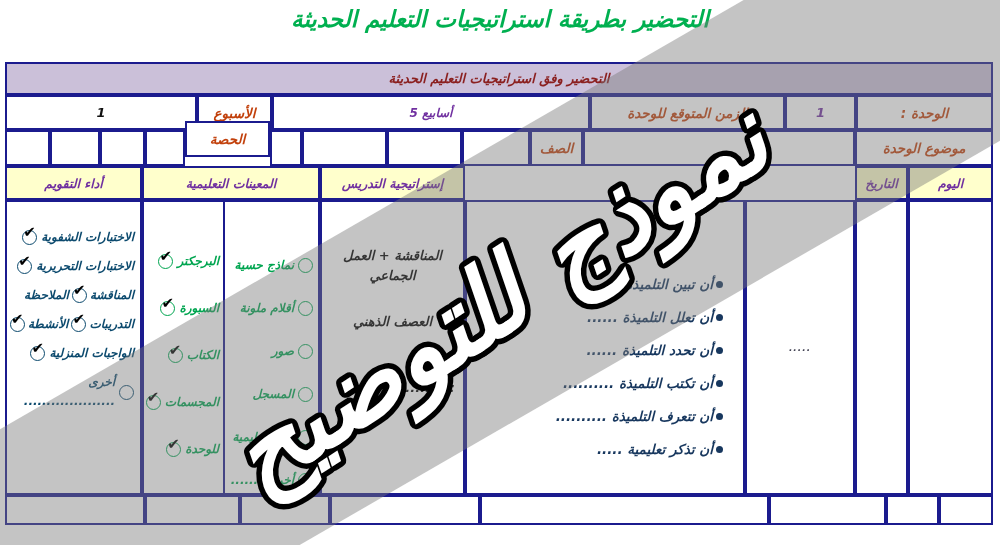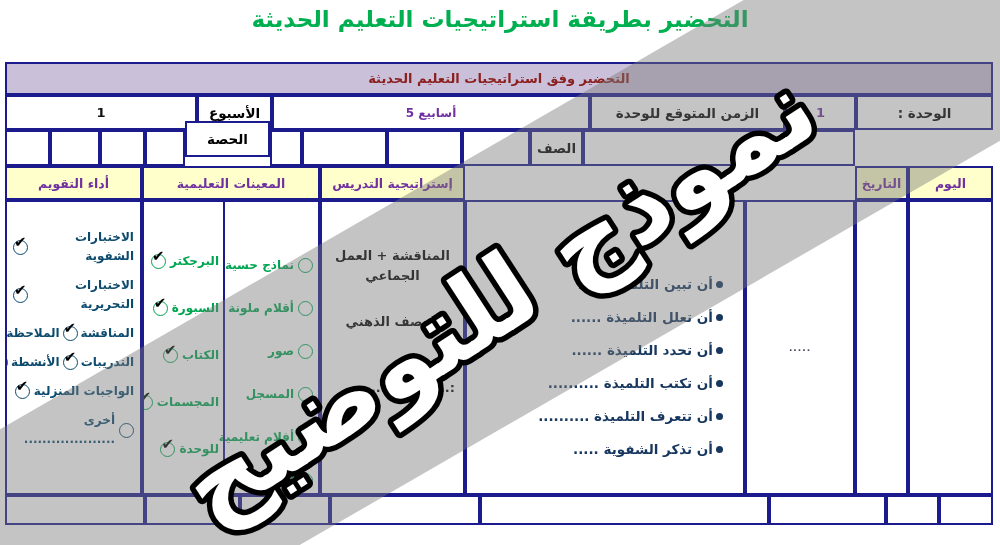--- a/index.html
+++ b/index.html
@@ -1,24 +1,24 @@
 <!DOCTYPE html>
 <html lang="ar" dir="rtl"><head>
 <meta charset="utf-8">
 <style>
   html,body{margin:0;padding:0;background:#fff;}
   .page{position:relative;width:1000px;height:545px;background:#fff;overflow:hidden;
-        font-family:"DejaVu Sans",sans-serif;direction:rtl;}
+        font-family:"DejaVu Sans",sans-serif;direction:rtl;font-style:italic;}
   .title{position:absolute;top:6px;left:0;width:100%;text-align:center;
          color:#00b050;font-size:23px;font-weight:bold;}
   .tbl{position:absolute;left:5px;top:62px;width:988px;height:463px;}
   .c{position:absolute;box-sizing:border-box;border:2px solid #1b1b8e;background:#fff;
      display:flex;align-items:center;justify-content:center;font-weight:bold;overflow:hidden;}
   .banner{background:#cbc0d9;color:#8b2020;font-size:13px;}
-  .lbl{color:#000000;font-size:13.5px;}
+  .lbl{color:#c2410c;font-size:13.5px;}
   .purple{color:#7030a0;font-size:13px;}
   .black-val{color:#111;font-size:13px;}
   .hdr{background:#ffffcc;color:#7030a0;font-size:12.5px;}
   .bodycol{align-items:stretch;justify-content:flex-start;flex-direction:column;font-weight:bold;}
   
   .eval-col{padding:26px 6px 0;color:#0c4a6e;font-size:12px;gap:10px;display:flex;}
   .aids-left{padding:12px 5px 0;color:#00a550;font-size:12px;gap:24px;display:flex;margin-top:42px;}
   .aids-right{position:absolute;box-sizing:border-box;top:0;bottom:0;left:0;width:81px;
               border-right:2px solid #1b1b8e;display:flex;flex-direction:column;
               padding:50px 4px 0;color:#00a550;font-size:12px;gap:28px;font-weight:bold;}
@@ -66,20 +66,21 @@
     <div class="c" style="left:45px;top:68px;width:50px;height:36px"></div>
     <div class="c" style="left:95px;top:68px;width:45px;height:36px"></div>
     <div class="c" style="left:140px;top:68px;width:40px;height:36px"></div>
     <div class="c lbl" style="left:180px;top:59px;width:85px;height:36px">الحصة</div>
     <div class="c" style="left:265px;top:68px;width:32px;height:36px"></div>
     <div class="c" style="left:297px;top:68px;width:85px;height:36px"></div>
     <div class="c" style="left:382px;top:68px;width:75px;height:36px"></div>
     <div class="c" style="left:457px;top:68px;width:68px;height:36px"></div>
     <div class="c lbl" style="left:525px;top:68px;width:53px;height:36px">الصف</div>
     <div class="c" style="left:578px;top:68px;width:272px;height:36px"></div>
+    <div class="c lbl" style="left:850px;top:68px;width:138px;height:36px">موضوع الوحدة</div>
 
     <div class="c hdr" style="left:0;top:104px;width:137px;height:34px">أداء التقويم</div>
     <div class="c hdr" style="left:137px;top:104px;width:178px;height:34px">المعينات التعليمية</div>
     <div class="c hdr" style="left:315px;top:104px;width:145px;height:34px">إستراتيجية التدريس</div>
     <div class="c hdr" style="left:850px;top:104px;width:53px;height:34px">التاريخ</div>
     <div class="c hdr" style="left:903px;top:104px;width:85px;height:34px">اليوم</div>
 
     <div class="c bodycol eval-col" style="left:0;top:138px;width:137px;height:295px">
       <div class="row">
         <span>الاختبارات الشفوية</span>
@@ -186,21 +187,21 @@
       <div class="obj-row">
         <span class="dot"></span>
         <span>أن تكتب التلميذة ..........</span>
       </div>
       <div class="obj-row">
         <span class="dot"></span>
         <span>أن تتعرف التلميذة ..........</span>
       </div>
       <div class="obj-row">
         <span class="dot"></span>
-        <span>أن تذكر الشفوية .....</span>
+        <span>أن تذكر تعليمية .....</span>
       </div>
     </div>
 
     <div class="c content-col" style="left:740px;top:138px;width:110px;height:295px">.....</div>
     <div class="c" style="left:850px;top:138px;width:53px;height:295px"></div>
     <div class="c" style="left:903px;top:138px;width:85px;height:295px"></div>
 
     <div class="c" style="left:0;top:433px;width:140px;height:30px"></div>
     <div class="c" style="left:140px;top:433px;width:95px;height:30px"></div>
     <div class="c" style="left:235px;top:433px;width:90px;height:30px"></div>

